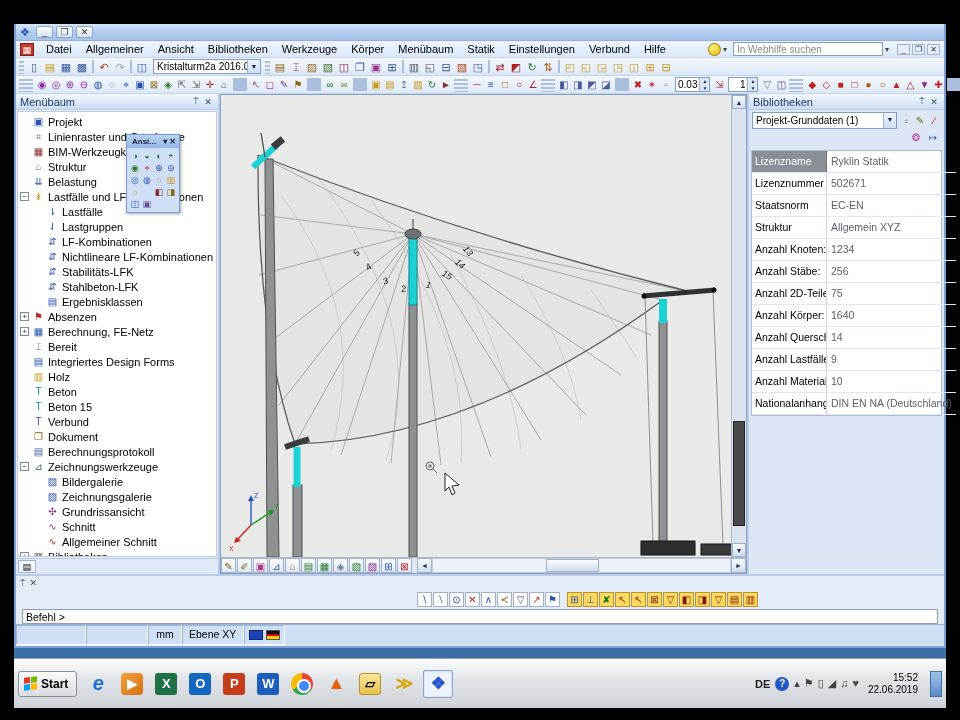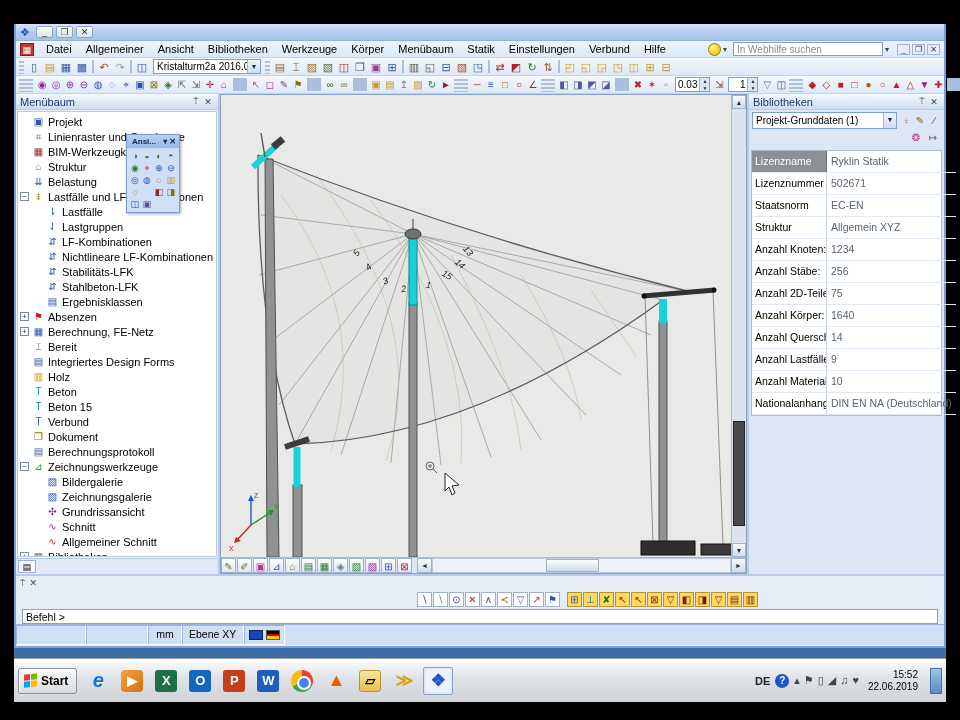--- a/index.html
+++ b/index.html
@@ -119,21 +119,21 @@
   .statusbar { position:absolute; left:0; top:600px; width:928px; height:21px; background:#cfe0f5; display:flex; align-items:stretch; border-top:1px solid #9db4d6; font-size:10.5px; }
   .scell { border:1px solid; border-color:#9db4d6 #fff #fff #9db4d6; padding:2px 6px 0; white-space:nowrap; background:#cfe0f5; }
   .scell.grow { flex:1; }
   .scell.green { background:#5cd65c; font-weight:bold; }
   .flagcell { display:flex; align-items:center; gap:3px; padding:0 4px; border:1px solid; border-color:#9db4d6 #fff #fff #9db4d6; }
   .flag-eu { width:14px; height:10px; background:#1c44b8; border:1px solid #12276a; }
   .flag-de { width:14px; height:10px; border:1px solid #555;
     background:linear-gradient(#000 0 33%, #d00 33% 66%, #ffce00 66% 100%); }
 
   
-  .taskbar { position:absolute; left:0; top:634px; width:932px; height:44px;
+  .taskbar { position:absolute; left:0; top:634px; width:932px; height:50px;
     background:linear-gradient(#fdfdfd,#dfe2e6 45%,#cfd3d8); border-top:1px solid #9aa0a8; display:flex; align-items:center;justify-content:center; }
   .startbtn { height:26px; margin:0 6px 0 4px; padding:0 8px 0 5px; display:flex; align-items:center; gap:4px;
     background:linear-gradient(#fbfbfb,#d8dbdf); border:1px solid #8a9098; border-radius:3px; font-weight:bold; font-size:12px; box-shadow:1px 1px 0 #fff inset; }
   .winflag { display:grid; grid-template-columns:6px 6px; grid-template-rows:6px 6px; gap:1px; transform:skewY(-6deg); }
   .winflag i { display:block; }
   .tbapps { display:flex; align-items:center; gap:4px; }
   .tbapp { width:30px; height:28px; display:flex; align-items:center; justify-content:center; border:1px solid transparent; border-radius:2px; }
   .tbapp .gi { width:22px; height:22px; display:flex; align-items:center; justify-content:center; border-radius:3px; font-weight:bold; font-size:13px; }
   .tbapp.ie .gi { color:#1a73d4; font-size:20px; font-style:italic; }
   .tbapp.wmp .gi { background:linear-gradient(135deg,#f2a33c,#d96f12); color:#fff; border-radius:4px; }

